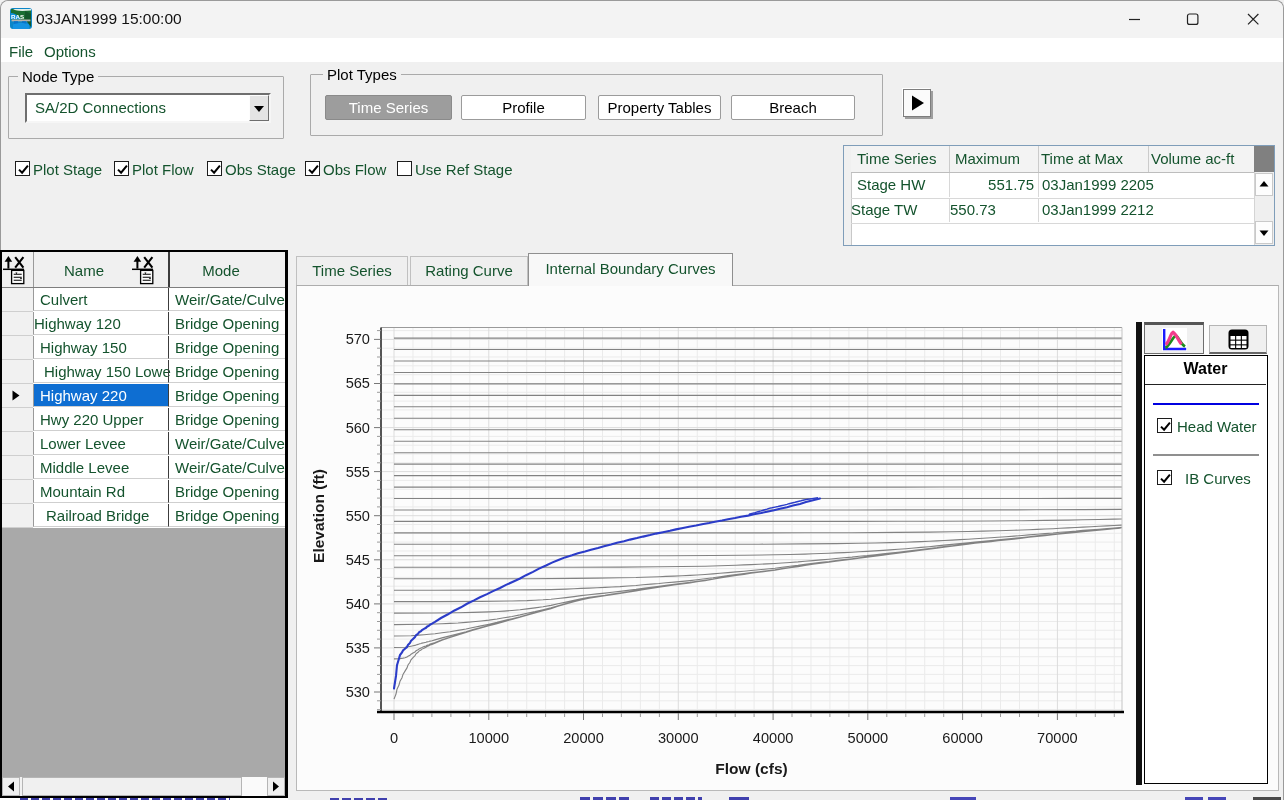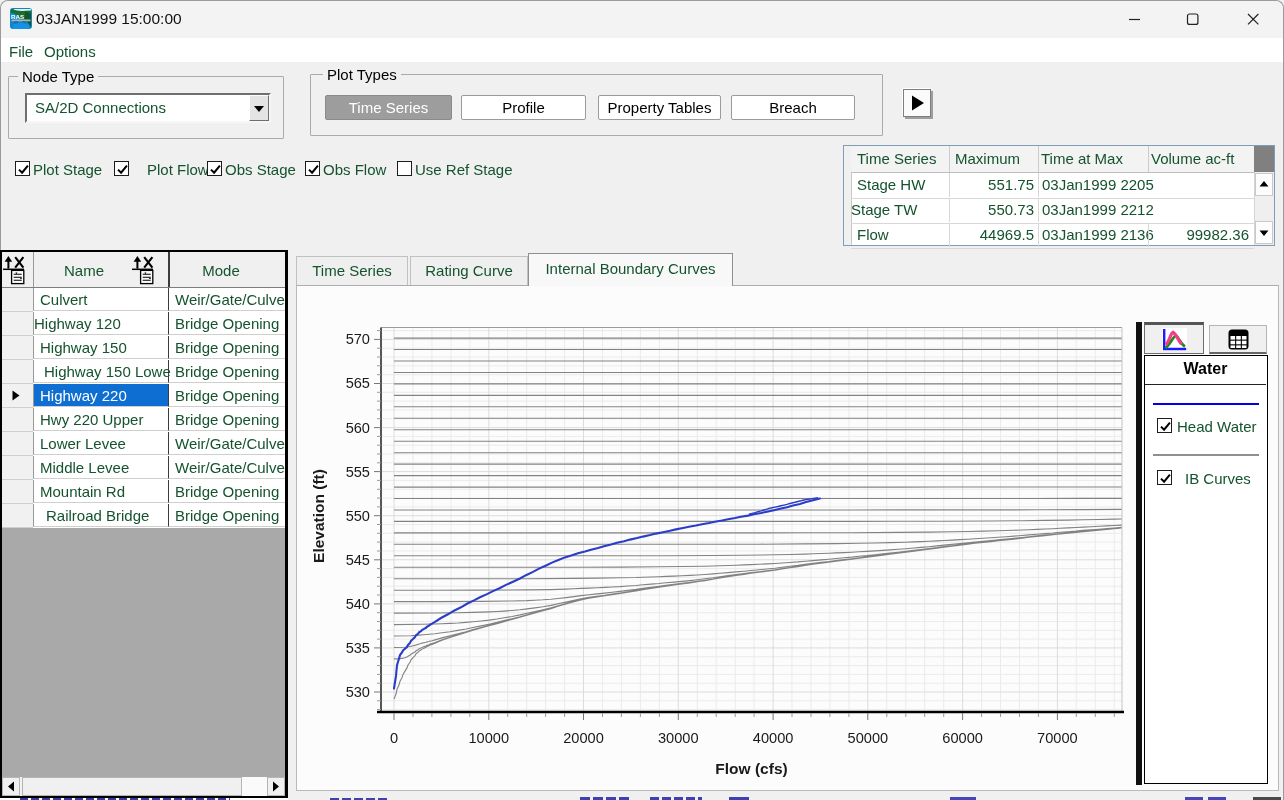--- a/index.html
+++ b/index.html
@@ -69,21 +69,21 @@
     <svg width="15" height="15" viewBox="0 0 15 15" style="position:absolute;left:0;top:0">
       <polyline points="3,7.6 6.1,10.7 11.9,3.6" fill="none" stroke="#000" stroke-width="2"></polyline>
     </svg>
   </div>
 <div class="abs f15" style="left:33px;top:161px">Plot Stage</div>
 <div class="abs" style="left:114px;top:161px;width:15px;height:15px;background:#fff;border:1.6px solid #1c1c1c;box-sizing:border-box">
     <svg width="15" height="15" viewBox="0 0 15 15" style="position:absolute;left:0;top:0">
       <polyline points="3,7.6 6.1,10.7 11.9,3.6" fill="none" stroke="#000" stroke-width="2"></polyline>
     </svg>
   </div>
-<div class="abs f15" style="left:147px;top:161px">Plot Flow</div>
+<div class="abs f15" style="left:132px;top:161px">Plot Flow</div>
 <div class="abs" style="left:207px;top:161px;width:15px;height:15px;background:#fff;border:1.6px solid #1c1c1c;box-sizing:border-box">
     <svg width="15" height="15" viewBox="0 0 15 15" style="position:absolute;left:0;top:0">
       <polyline points="3,7.6 6.1,10.7 11.9,3.6" fill="none" stroke="#000" stroke-width="2"></polyline>
     </svg>
   </div>
 <div class="abs f15" style="left:225px;top:161px">Obs Stage</div>
 <div class="abs" style="left:305px;top:161px;width:15px;height:15px;background:#fff;border:1.6px solid #1c1c1c;box-sizing:border-box">
     <svg width="15" height="15" viewBox="0 0 15 15" style="position:absolute;left:0;top:0">
       <polyline points="3,7.6 6.1,10.7 11.9,3.6" fill="none" stroke="#000" stroke-width="2"></polyline>
     </svg>
@@ -105,29 +105,23 @@
  </div>
  <div class="abs" style="left:410px;top:0;width:20px;height:26px;background:#808080"></div>
  <div class="abs" style="left:7px;top:27px;width:403px;height:25px;border-bottom:1px solid #d8d8d8">
 <div class="abs f15" style="left:0;top:0;width:98px;line-height:24px;padding-left:6px">Stage HW</div>
 <div class="abs f15" style="left:98px;top:0;width:84px;line-height:24px;text-align:right;border-left:1px solid #d8d8d8">551.75</div>
 <div class="abs f15" style="left:187px;top:0;width:106px;line-height:24px;padding-left:3px;border-left:1px solid #d8d8d8">03Jan1999 2205</div>
 <div class="abs f15" style="left:297px;top:0;width:100px;line-height:24px;text-align:right;border-left:1px solid #d8d8d8"></div>
 </div>
     <div class="abs" style="left:7px;top:52px;width:403px;height:25px;border-bottom:1px solid #d8d8d8">
 <div class="abs f15" style="left:0;top:0;width:98px;line-height:24px;">Stage TW</div>
-<div class="abs f15" style="left:98px;top:0;width:84px;line-height:24px;text-align:right;border-left:1px solid #d8d8d8">550.73</div>
+<div class="abs f15" style="left:98px;top:0;width:84px;line-height:24px;border-left:1px solid #d8d8d8">550.73</div>
 <div class="abs f15" style="left:187px;top:0;width:106px;line-height:24px;padding-left:3px;border-left:1px solid #d8d8d8">03Jan1999 2212</div>
 <div class="abs f15" style="left:297px;top:0;width:100px;line-height:24px;text-align:right;border-left:1px solid #d8d8d8"></div>
-</div>
-    <div class="abs" style="left:7px;top:77px;width:403px;height:25px;border-bottom:1px solid #d8d8d8">
-<div class="abs f15" style="left:0;top:0;width:98px;line-height:24px;padding-left:6px">Flow</div>
-<div class="abs f15" style="left:98px;top:0;width:84px;line-height:24px;text-align:right;border-left:1px solid #d8d8d8">44969.5</div>
-<div class="abs f15" style="left:187px;top:0;width:106px;line-height:24px;padding-left:3px;border-left:1px solid #d8d8d8">03Jan1999 2136</div>
-<div class="abs f15" style="left:297px;top:0;width:100px;line-height:24px;text-align:right;border-left:1px solid #d8d8d8">99982.36</div>
 </div>
  <div class="abs" style="left:410px;top:26px;width:20px;height:73px;background:#efefef;border-left:1px solid #d4d4d4;box-sizing:border-box">
   <div class="abs" style="left:0;top:1px;width:18px;height:23px;background:#fdfdfd;border:1px solid #c9c9c9;box-sizing:border-box">
    <svg width="16" height="21" viewBox="0 0 16 21">
           <path d="M3.5 12.5L8 7l4.5 5.5z" fill="#000"></path>
         </svg>
   </div>
   <div class="abs" style="left:0;top:49px;width:18px;height:23px;background:#fdfdfd;border:1px solid #c9c9c9;box-sizing:border-box">
    <svg width="16" height="21" viewBox="0 0 16 21">
           <path d="M3.5 8.5L8 14l4.5-5.5z" fill="#000"></path>

